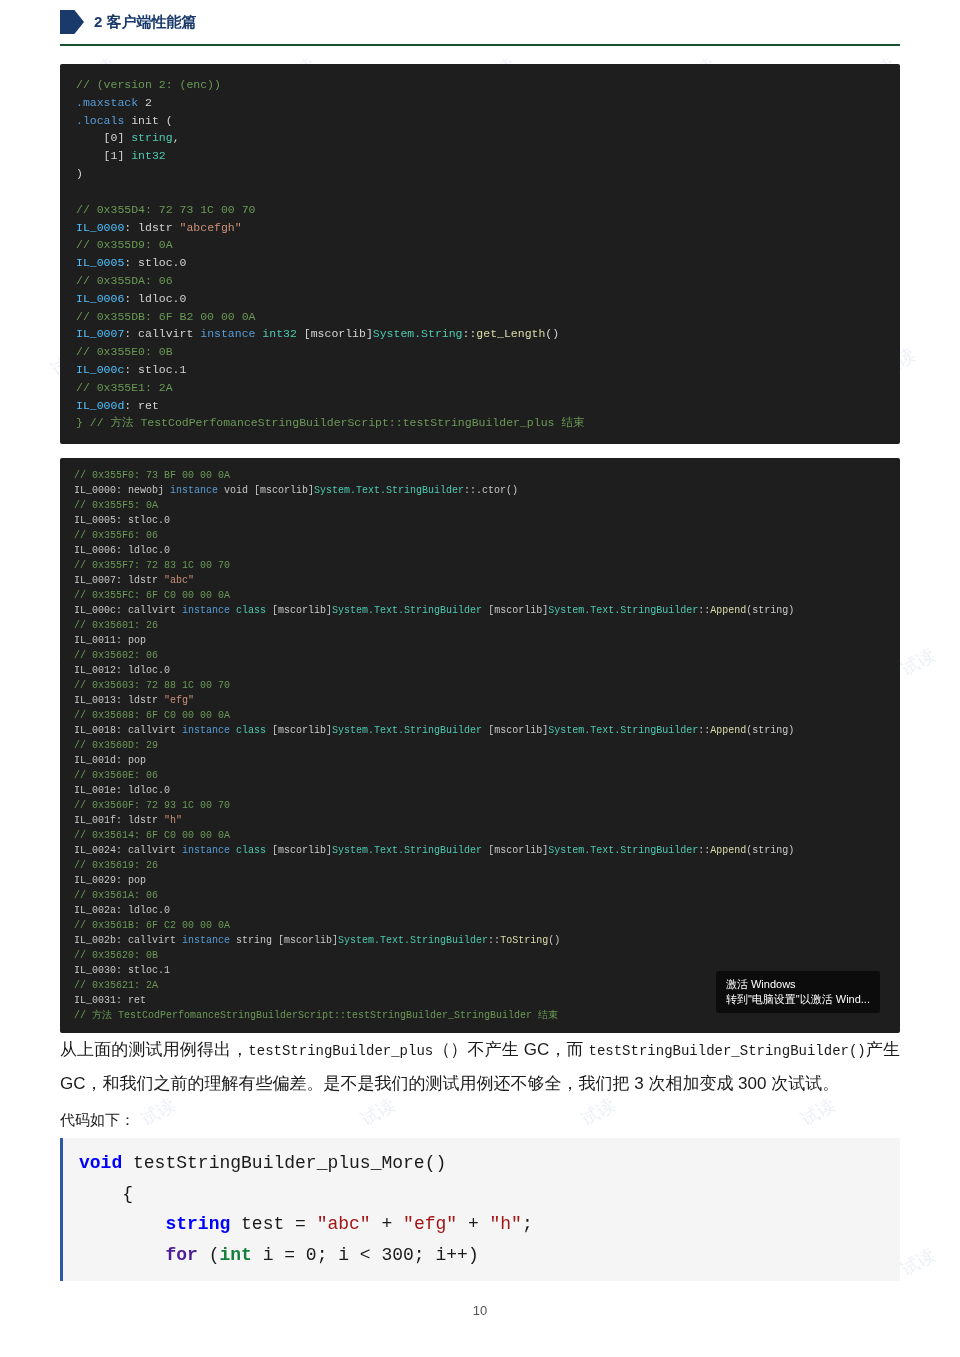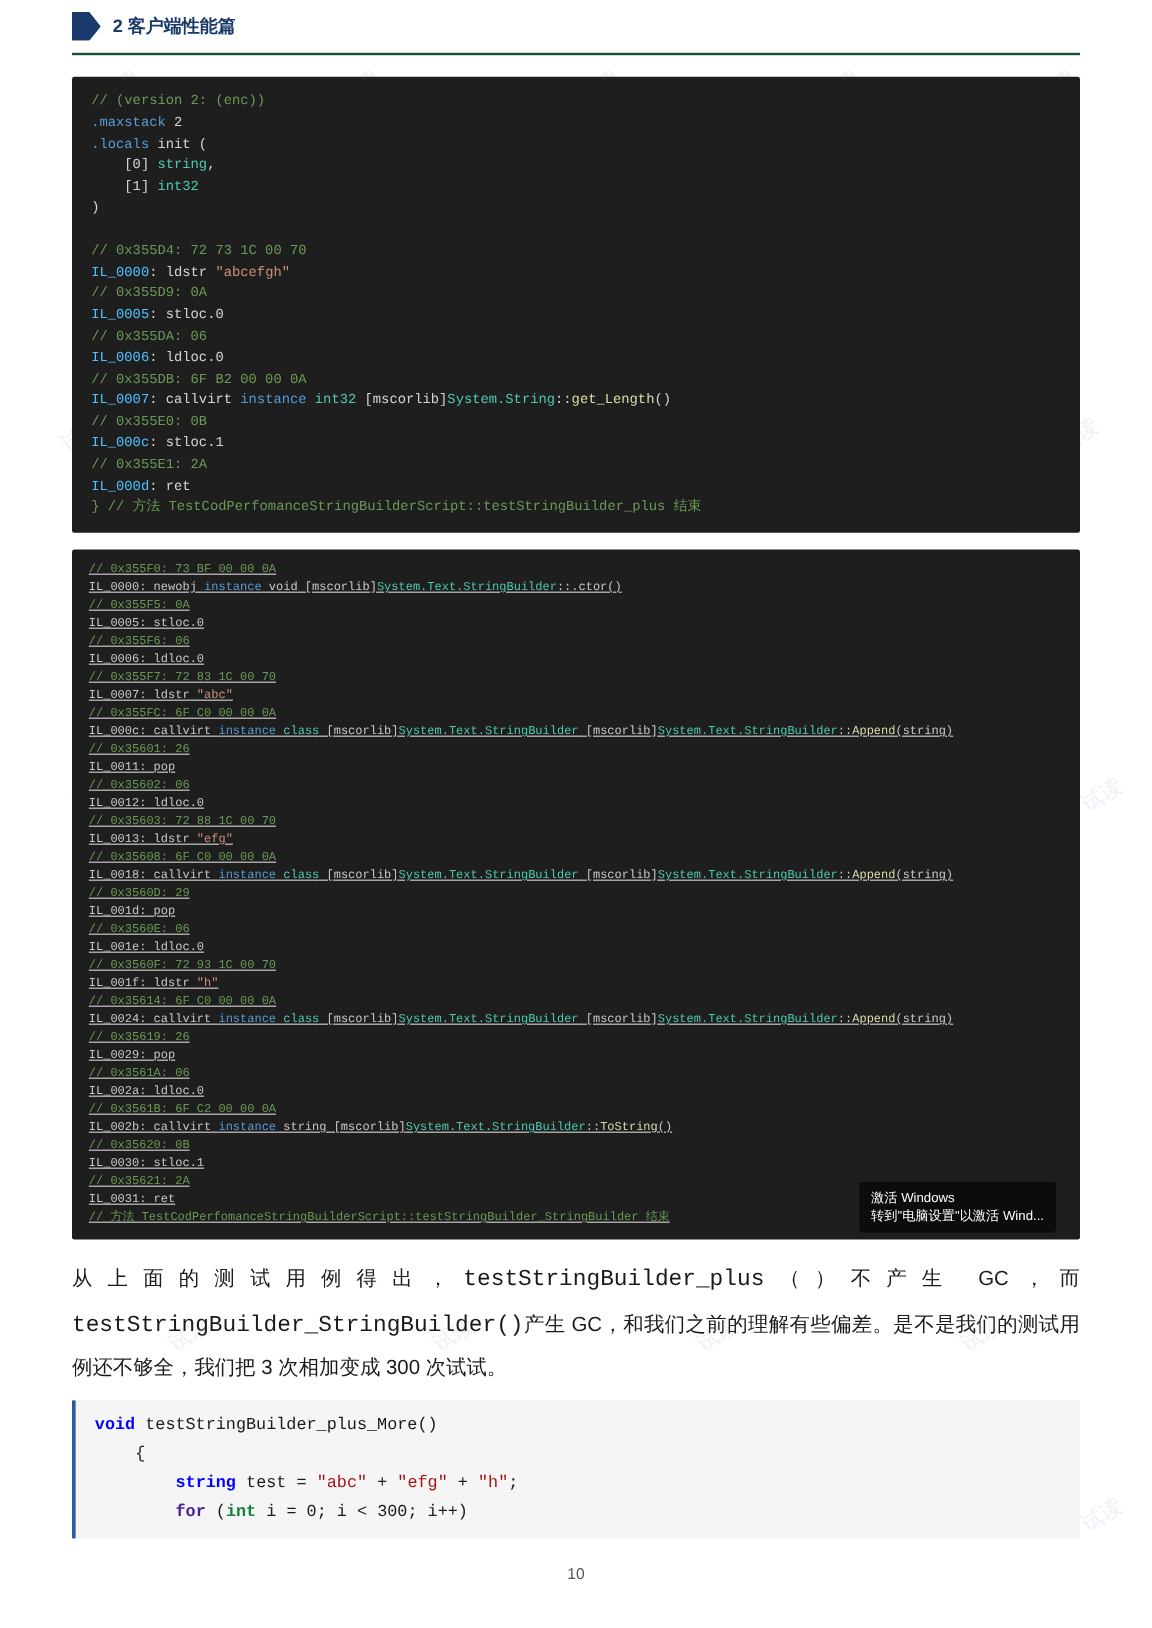--- a/index.html
+++ b/index.html
@@ -79,25 +79,23 @@
     .code-block .end-comment { color: #6a9955; }
 
     
     .code-block-small {
       background: #1e1e1e;
       color: #c8c8c8;
       font-family: "Courier New", Consolas, monospace;
       font-size: 10px;
       line-height: 1.5;
       padding: 10px 14px;
-      margin-bottom: 14px;
       border-radius: 2px;
       white-space: pre;
       overflow-x: auto;
-      text-decoration: underline;
     }
     .code-block-small .kw { color: #569cd6; }
     .code-block-small .str { color: #ce9178; }
     .code-block-small .cm { color: #6a9955; }
     .code-block-small .fn { color: #dcdcaa; }
     .code-block-small .type { color: #4ec9b0; }
     .code-block-small .end-comment { color: #6a9955; }
 
     
     .section-title {
@@ -119,21 +117,21 @@
 
     .label-text {
       font-size: 15px;
       color: #1a1a1a;
       margin-bottom: 8px;
     }
 
     
     .inline-code {
       font-family: "Courier New", Consolas, monospace;
-      font-size: 19px;
+      font-size: 14px;
       color: #1a1a1a;
     }
 
     
     .win-activate {
       position: absolute;
       right: 20px;
       bottom: 20px;
       background: rgba(0,0,0,0.6);
       color: #fff;
@@ -149,21 +147,21 @@
       font-size: 13px;
       color: #555;
       padding: 10px 0 14px 0;
     }
 
     
     .body-code-block {
       background: #f5f5f5;
       border-left: 3px solid #2c5aa0;
       font-family: "Courier New", Consolas, monospace;
-      font-size: 14px;
+      font-size: 18px;
       line-height: 1.7;
       padding: 10px 16px;
       margin-bottom: 12px;
       white-space: pre;
       color: #1a1a1a;
     }
     .body-code-block .kw { color: #0000ff; }
     .body-code-block .str { color: #a31515; }
   </style>
 </head>
@@ -284,20 +282,21 @@
       <div>激活 Windows</div>
       <div>转到"电脑设置"以激活 Wind...</div>
     </div>
   </div>
 
 
   <p class="body-text">
     从上面的测试用例得出，<span class="inline-code">testStringBuilder_plus</span>（）不产生 GC，而 <span class="inline-code">testStringBuilder_StringBuilder()</span>产生 GC，和我们之前的理解有些偏差。是不是我们的测试用例还不够全，我们把 3 次相加变成 300 次试试。
   </p>
 
+  <div class="label-text">代码如下：</div>
 
   <div class="body-code-block"><span class="kw" style="color:#0000ff;font-weight:bold;">void</span> testStringBuilder_plus_More()
     {
         <span class="kw" style="color:#0000ff;font-weight:bold;">string</span> test = <span class="str" style="color:#a31515;">"abc"</span> + <span class="str" style="color:#a31515;">"efg"</span> + <span class="str" style="color:#a31515;">"h"</span>;
         <span class="kw" style="color:#4c1d95;font-weight:bold;">for</span> (<span class="kw" style="color:#15803d;font-weight:bold;">int</span> i = 0; i &lt; 300; i++)</div>
 
   <div class="page-number">10</div>
 
 </div>
 

